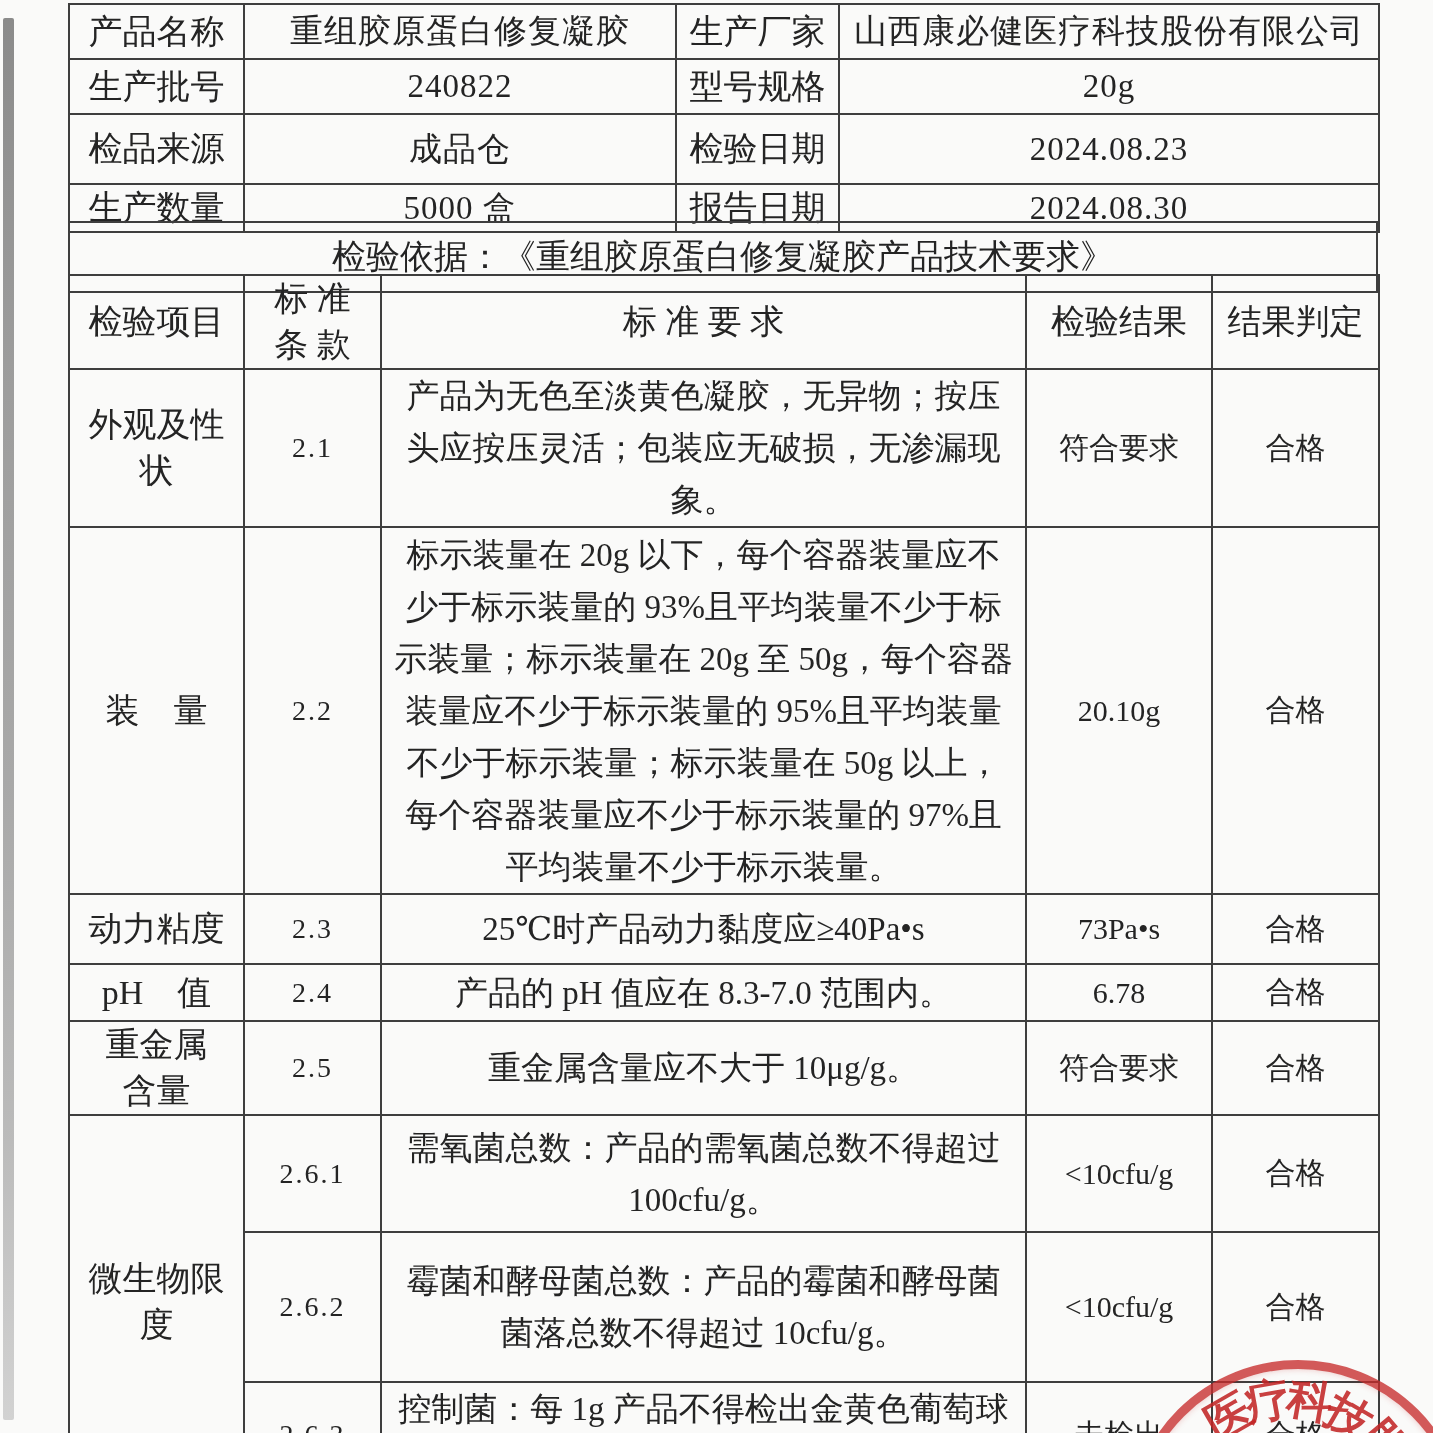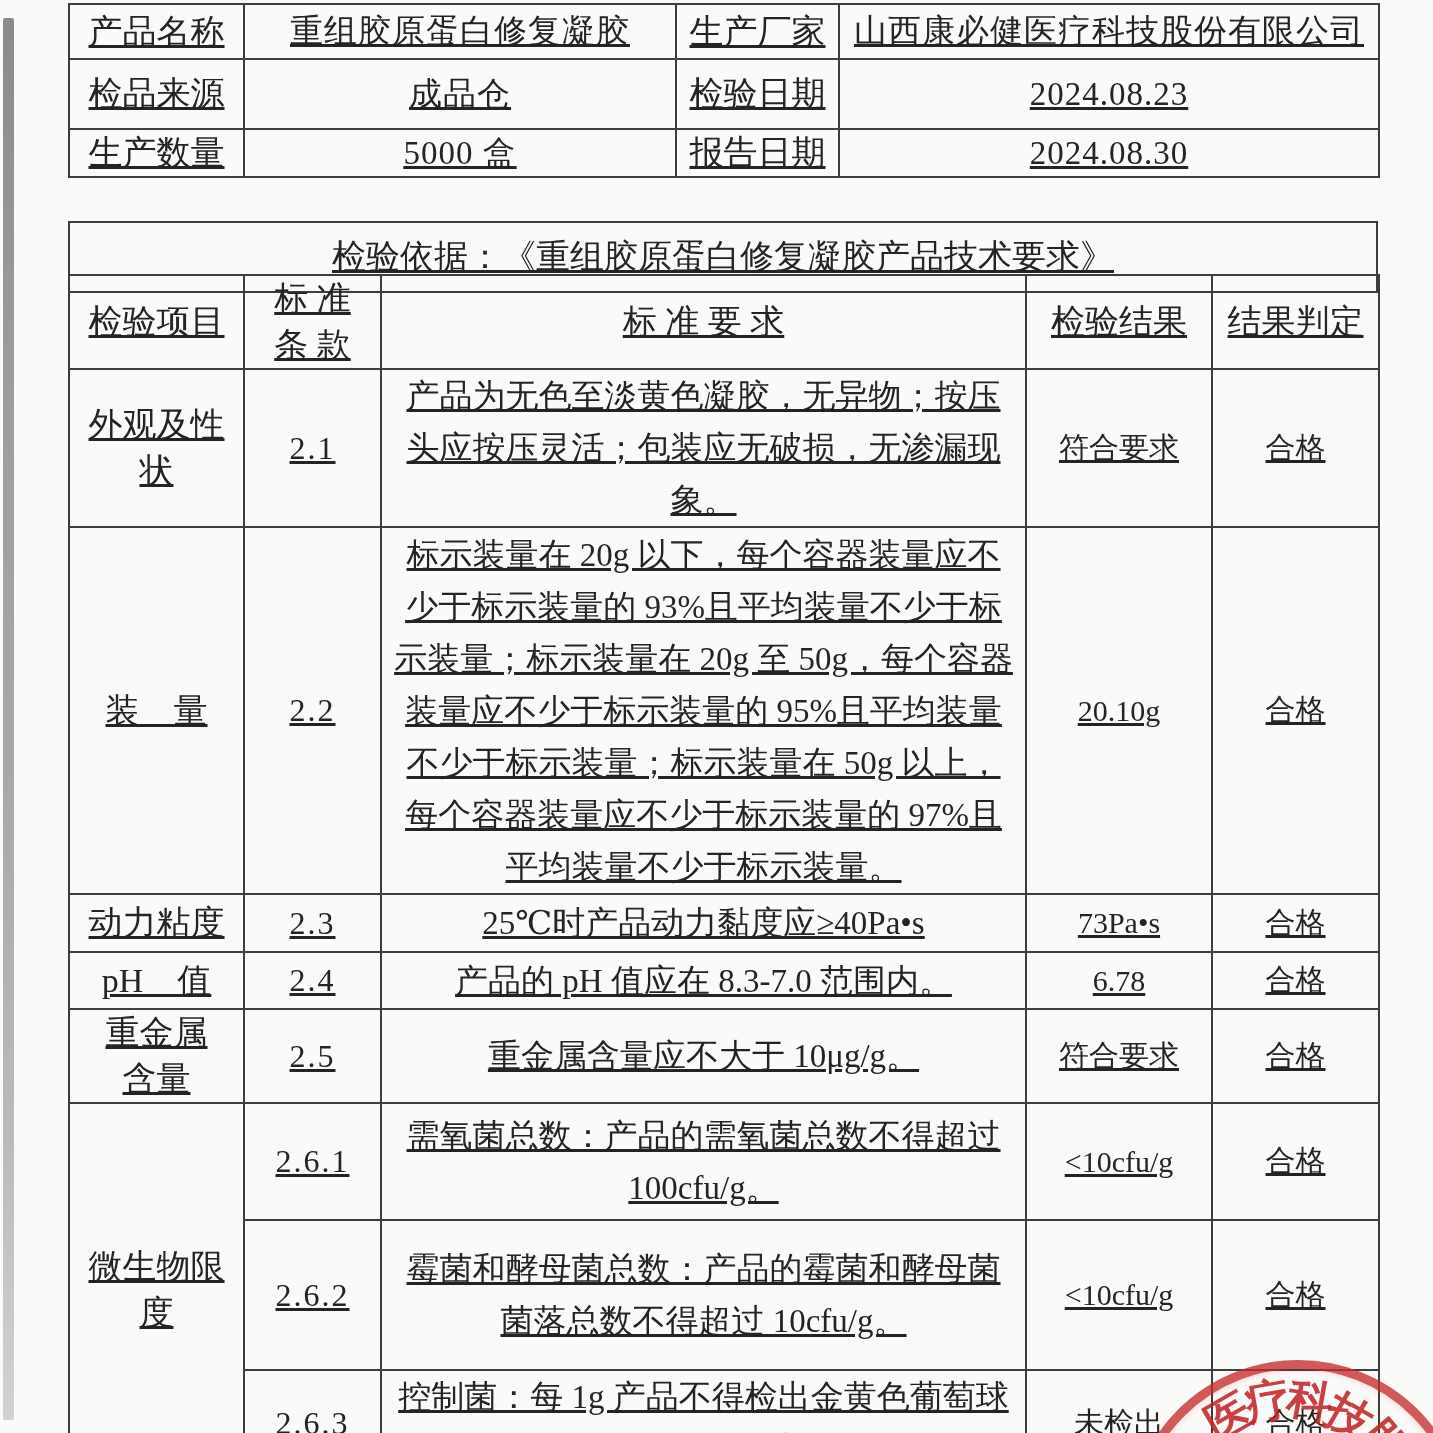--- a/index.html
+++ b/index.html
@@ -12,27 +12,27 @@
     position:absolute;left:3px;top:18px;width:11px;height:1402px;
     background:linear-gradient(180deg,#6f6f6f 0%,#858585 25%,#949494 55%,#ababab 80%,#c8c8c8 100%);
     opacity:.8;border-radius:2px;
   }
   table.tbl{
     position:absolute;left:68px;border-collapse:collapse;table-layout:fixed;
     background:transparent;
   }
   .tbl td{
     border:2px solid #3e3e3e;vertical-align:middle;text-align:center;
-    padding:0 10px;overflow:hidden;color:#242424;text-decoration:underline;
+    padding:0 10px;overflow:hidden;color:#242424;
   }
   .lab{font-size:34px;}
   .val{font-size:33px;letter-spacing:1px;}
   .pre{white-space:pre-line;margin-top:33px;}
   .req{font-size:33px;line-height:52px;text-align:left;padding:6px 14px;}
-  .clause{font-size:32px;letter-spacing:2px;}
+  .clause{font-size:28px;letter-spacing:2px;}
   .res{font-size:30px;}
   .basis-cell{font-size:34px;text-align:left;padding:0 12px;}
   .hdr{font-size:34px;}
   
   .stamp-circle{
     position:absolute;left:1128px;top:1360px;width:322px;height:322px;
     border:9px solid rgba(198,44,44,.78);border-radius:50%;
     box-shadow:inset 0 0 6px rgba(198,44,44,.25);
   }
   .stamp-char{
@@ -55,20 +55,26 @@
         <col style="width:432px">
         <col style="width:163px">
         <col style="width:540px">
       </colgroup>
     <tbody>
         <tr style="height:55px">
       <td class="lab">产品名称</td>
       <td class="val">重组胶原蛋白修复凝胶</td>
       <td class="lab">生产厂家</td>
       <td class="val">山西康必健医疗科技股份有限公司</td>
+    </tr>
+    <tr style="height:55px">
+      <td class="lab">生产批号</td>
+      <td class="val">240822</td>
+      <td class="lab">型号规格</td>
+      <td class="val">20g</td>
     </tr>
     <tr style="height:70px">
       <td class="lab">检品来源</td>
       <td class="val">成品仓</td>
       <td class="lab">检验日期</td>
       <td class="val">2024.08.23</td>
     </tr>
     <tr style="height:47px">
       <td class="lab">生产数量</td>
       <td class="val">5000 盒</td>
@@ -114,21 +120,21 @@
     </tr>
 
     <tr style="height:367px">
       <td class="lab">装　量</td>
       <td class="clause">2.2</td>
       <td class="req">标示装量在 20g 以下，每个容器装量应不少于标示装量的 93%且平均装量不少于标示装量；标示装量在 20g 至 50g，每个容器装量应不少于标示装量的 95%且平均装量不少于标示装量；标示装量在 50g 以上，每个容器装量应不少于标示装量的 97%且平均装量不少于标示装量。</td>
       <td class="res">20.10g</td>
       <td class="res">合格</td>
     </tr>
 
-    <tr style="height:58px">
+    <tr style="height:70px">
       <td class="lab">动力粘度</td>
       <td class="clause">2.3</td>
       <td class="req" style="line-height:40px">25℃时产品动力黏度应≥40Pa•s</td>
       <td class="res">73Pa•s</td>
       <td class="res">合格</td>
     </tr>
 
     <tr style="height:57px">
       <td class="lab">pH　值</td>
       <td class="clause">2.4</td>

